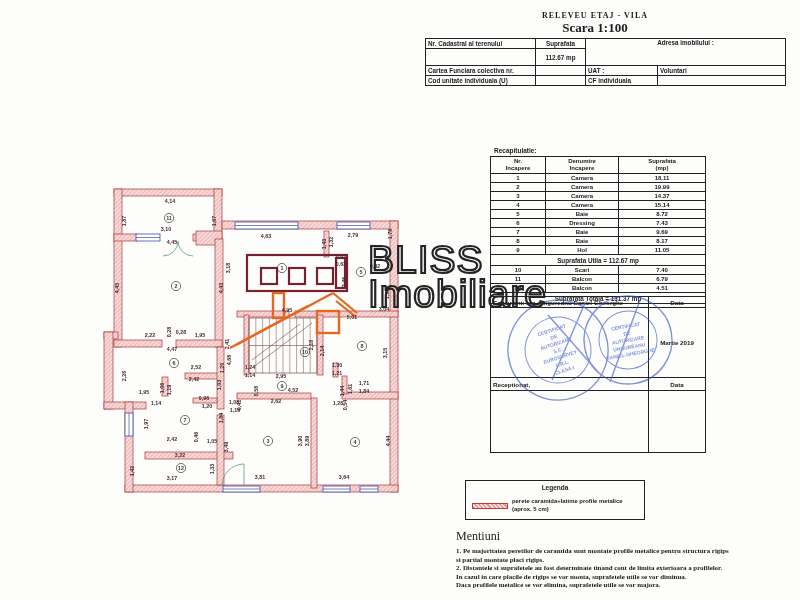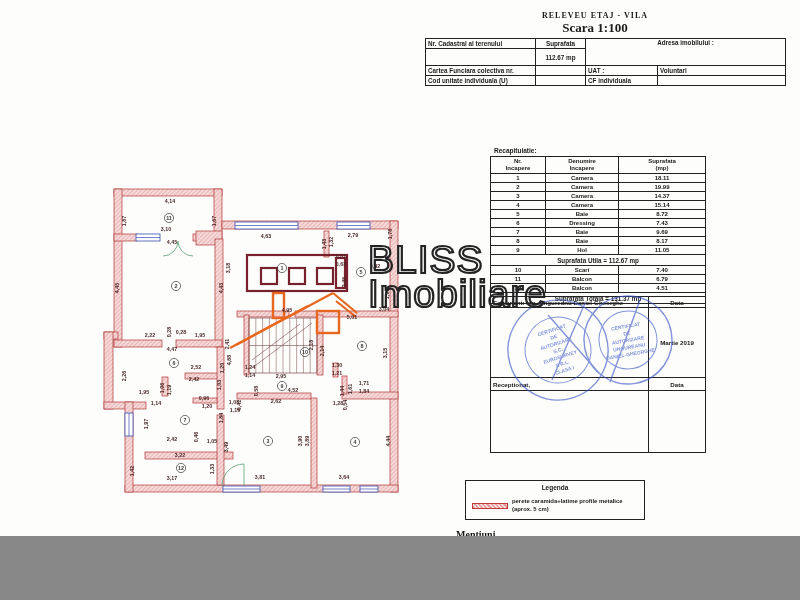--- a/index.html
+++ b/index.html
@@ -1,16 +1,16 @@
 <!DOCTYPE html>
 <html><head>
 <meta charset="utf-8">
 <style>
   html,body{margin:0;padding:0;background:#888;}
-  #page{position:relative;width:800px;height:536px;background:#fdfdfc;overflow:hidden;
+  #page{position:relative;width:800px;height:600px;background:#fdfdfc;overflow:hidden;
         font-family:"Liberation Sans",sans-serif;color:#1a1a1a;}
   .abs{position:absolute;}
   
   #hdr{left:445px;top:11px;width:300px;text-align:center;z-index:2;}
   #hdr .t1{font-family:"Liberation Serif",serif;font-size:8px;font-weight:bold;letter-spacing:1px;}
   #hdr .t2{font-family:"Liberation Serif",serif;font-size:13px;font-weight:bold;}
   
   table{border-collapse:collapse;table-layout:fixed;}
   td{border:1px solid #222;font-size:6.3px;font-weight:bold;padding:0 2px;vertical-align:middle;
      overflow:hidden;white-space:nowrap;}
@@ -25,21 +25,21 @@
   #execTable td{font-size:6.2px;}
   .ctr{text-align:center;}
   
   #legend{left:465px;top:480px;width:178px;height:38px;border:1px solid #222;z-index:2;}
   #legendTitle{text-align:center;font-size:6.5px;font-weight:bold;margin-top:3px;}
   #legendSym{position:absolute;left:6px;top:22px;width:34px;height:4px;border:1px solid #c03a3a;
      background:repeating-linear-gradient(45deg,#e89a9a 0 1.5px,#f9e2e2 1.5px 3px);}
   #legendTxt{position:absolute;left:46px;top:17px;width:128px;font-size:5.9px;font-weight:bold;line-height:7.5px;}
   
   #ment{left:456px;top:529px;width:344px;z-index:2;font-family:"Liberation Serif",serif;}
-  #mentTitle{font-size:10px;font-weight:bold;margin-bottom:3px;}
+  #mentTitle{font-size:12px;font-weight:normal;margin-bottom:3px;}
   .mline{font-size:6.9px;font-weight:bold;line-height:8.6px;}
   
   #wm{left:368px;top:243px;z-index:6;font-size:39px;line-height:0.88;letter-spacing:1px;
       color:transparent;-webkit-text-stroke:2.2px #242424;white-space:nowrap;font-weight:normal;}
   
   #plan-svg{position:absolute;left:0;top:0;z-index:4;pointer-events:none;}
 </style>
 </head>
 <body>
 

